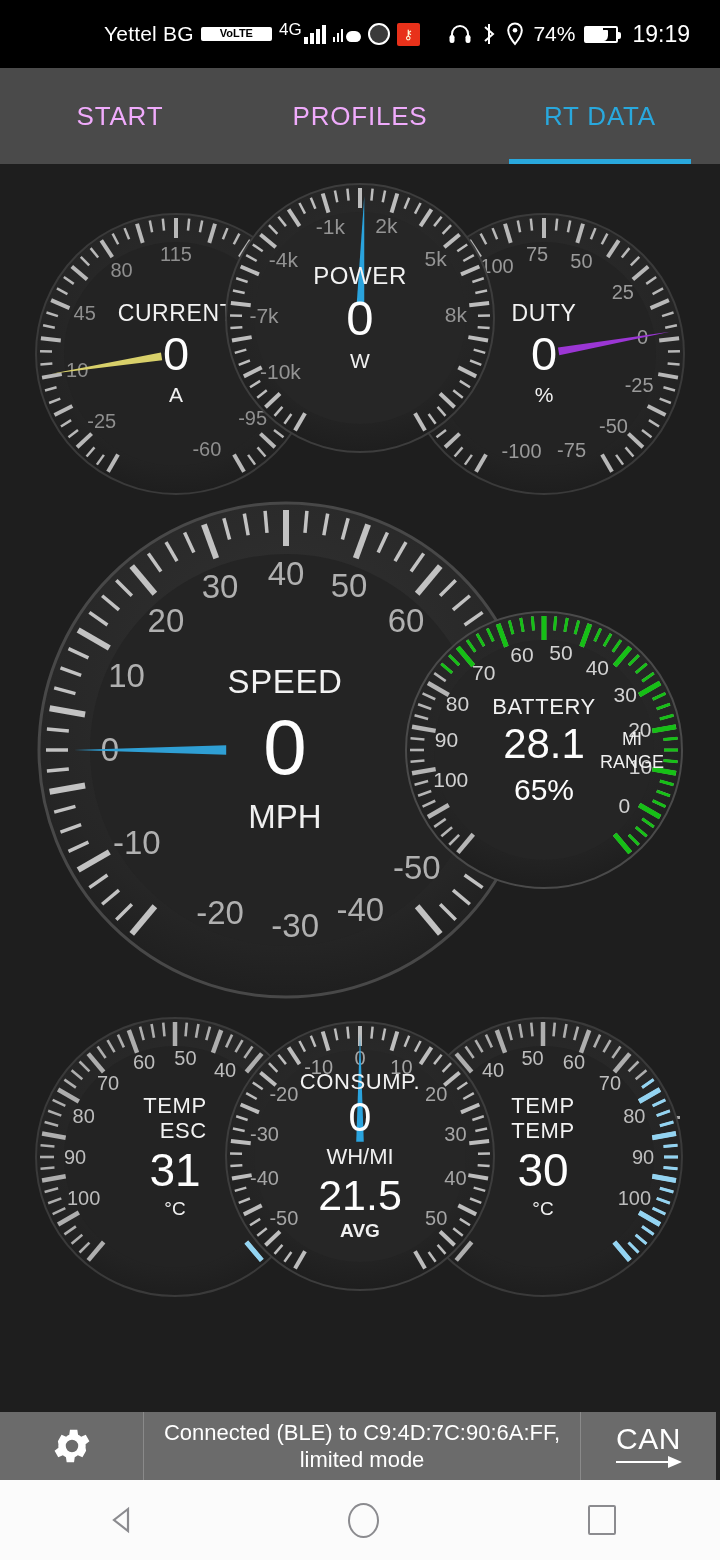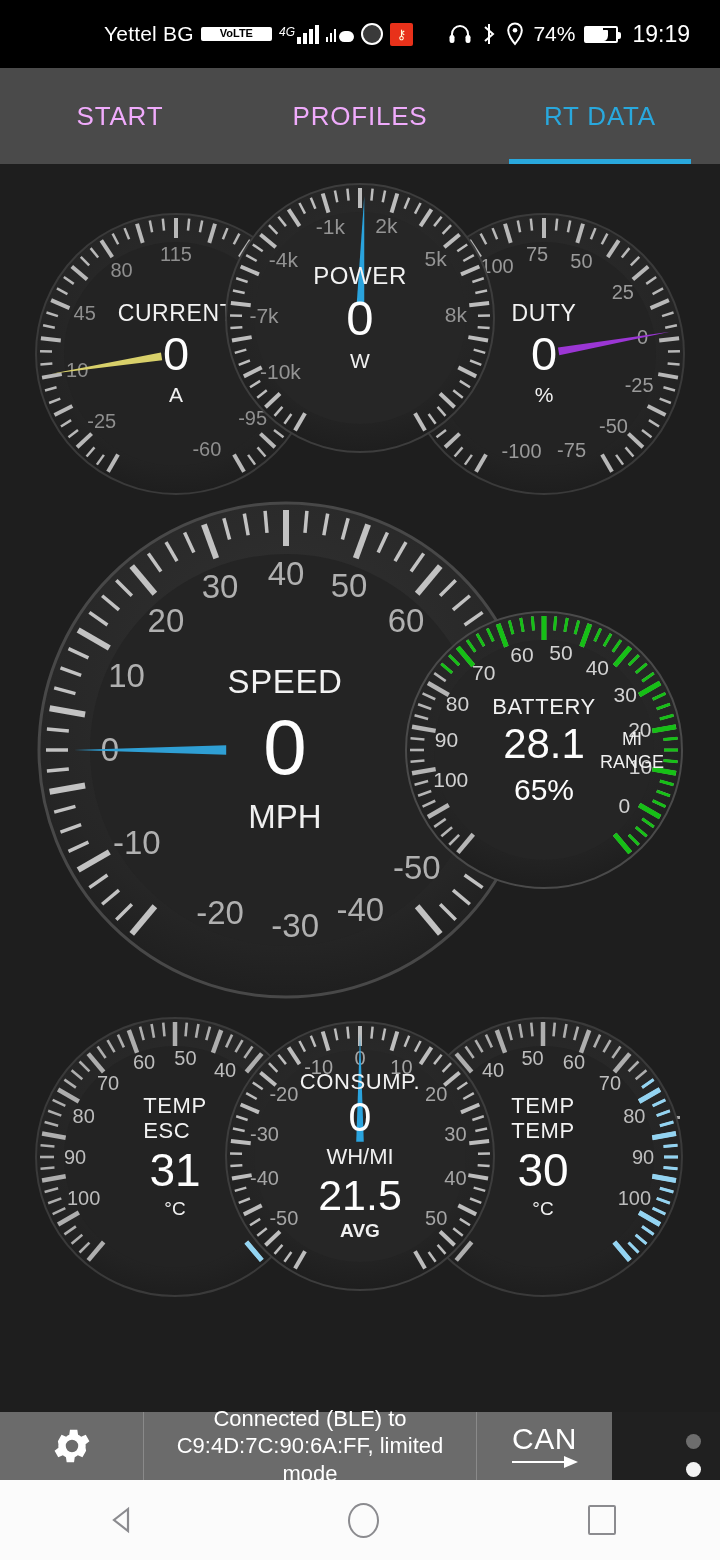--- a/index.html
+++ b/index.html
@@ -18,21 +18,21 @@
     background:#000; color:#fff; display:flex; align-items:center;
   }
   .sb-left { display:flex; align-items:center; gap:7px; margin-left:104px; }
   .sb-carrier { font-size:21px; letter-spacing:.2px; }
   .volte-badge {
     background:#fff; color:#000; font-size:11px; font-weight:bold;
     padding:1px 19px; border-radius:2px; line-height:1.05;
     font-family:"Liberation Sans", sans-serif;
   }
   .sig-wrap { display:flex; align-items:flex-end; gap:2px; }
-  .sig-4g { font-size:12px; line-height:1; transform:translateY(-6px);font-style:italic; }
+  .sig-4g { font-size:17px; line-height:1; transform:translateY(-6px); }
   .bars { display:flex; align-items:flex-end; gap:2px; height:20px; }
   .bars i { display:block; width:4px; background:#fff; }
   .bars i:nth-child(1){height:7px} .bars i:nth-child(2){height:11px}
   .bars i:nth-child(3){height:15px} .bars i:nth-child(4){height:19px}
   .sc-icon { display:flex; align-items:flex-end; gap:1.5px; height:16px; }
   .sc-icon i { display:block; width:2.5px; background:#fff; }
   .sc-icon i:nth-child(1){height:5px} .sc-icon i:nth-child(2){height:9px}
   .sc-icon i:nth-child(3){height:13px}
   .sc-cloud { width:15px; height:11px; background:#fff; border-radius:8px 8px 7px 7px; margin-left:1px; }
   .ring { width:22px; height:22px; border:2.5px solid #fff; border-radius:50%; background:#3a3a3a; }
@@ -61,21 +61,21 @@
          height:5px; background:#29a8dd; }
 
   
   .main { position:absolute; top:164px; left:0; width:720px; height:1248px; background:#1e1e1e; }
 
   .gauge { position:absolute; }
   .gauge svg { display:block; }
   .g-center { position:absolute; left:0; top:0; width:100%; height:100%;
      display:flex; flex-direction:column; align-items:center; justify-content:center;
      pointer-events:none; }
-  .g-title { color:#f2f2f2; letter-spacing:.6px; text-align:left; line-height:1.1; }
+  .g-title { color:#f2f2f2; letter-spacing:.6px; text-align:right; line-height:1.1; }
   .g-value { color:#fdfdfd; font-weight:400; line-height:1; }
   .g-unit { color:#f0f0f0; }
 
   
   .vesc-logo { position:absolute; left:508px; top:524px; width:140px; height:44px;
      color:#4b4b4b; font-size:35px; font-weight:bold; font-style:italic;
      letter-spacing:-1px; font-family:"Liberation Sans", sans-serif; }
   .vesc-logo sup { font-size:11px; vertical-align:super; }
 
   
@@ -97,21 +97,21 @@
   
   .stats-labels { position:absolute; left:88px; top:1332px; width:544px;
      display:flex; }
   .stats-labels span { flex:1; text-align:center; color:#e9e9e9; font-size:17px; letter-spacing:1.2px; }
   .stats-box { position:absolute; left:88px; top:1354px; width:544px; height:44px;
      border:1.5px solid #4a4a4a; border-radius:8px; display:flex; align-items:center; }
   .stats-box span { flex:1; text-align:center; color:#fafafa; font-size:29px;
      font-family:"DejaVu Sans Mono", monospace; letter-spacing:1px; }
 
   
-  .botbar { position:absolute; top:1412px; left:0; width:612px; height:68px;
+  .botbar { position:absolute; top:1412px; left:0; width:716px; height:68px;
      background:#6b6b6b; display:flex; align-items:center; }
   .bb-gear { width:144px; height:100%; display:flex; align-items:center; justify-content:center;
      border-right:1.5px solid #8a8a8a; }
   .bb-text { flex:1; text-align:center; color:#ffffff; font-size:22px; line-height:1.25;
      padding:0 8px; }
   .bb-can { width:136px; height:100%; display:flex; flex-direction:column;
      align-items:center; justify-content:center; border-left:1.5px solid #8a8a8a; }
   .bb-can .t { color:#fff; font-size:30px; letter-spacing:.5px; line-height:1; }
   .bb-can .arrow { width:66px; height:12px; position:relative; margin-top:2px; }
   .bb-can .arrow:before { content:""; position:absolute; left:0; top:5px; width:52px; height:2px; background:#fff; }

